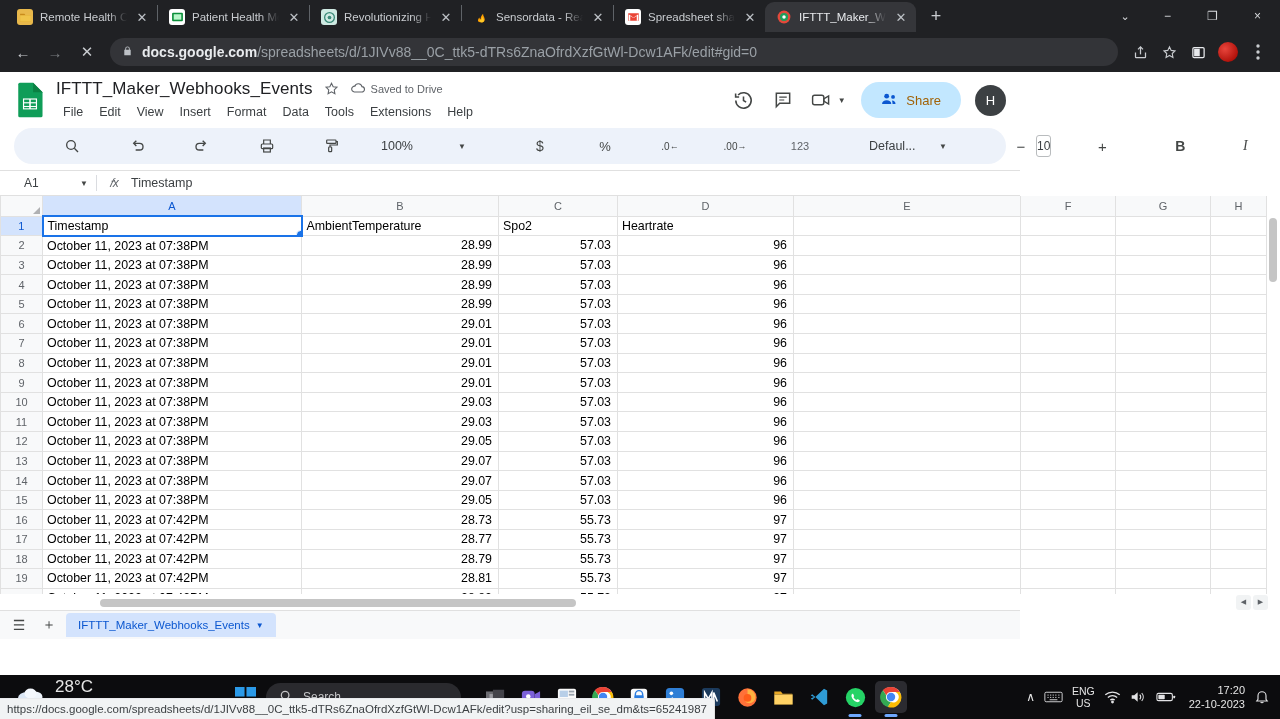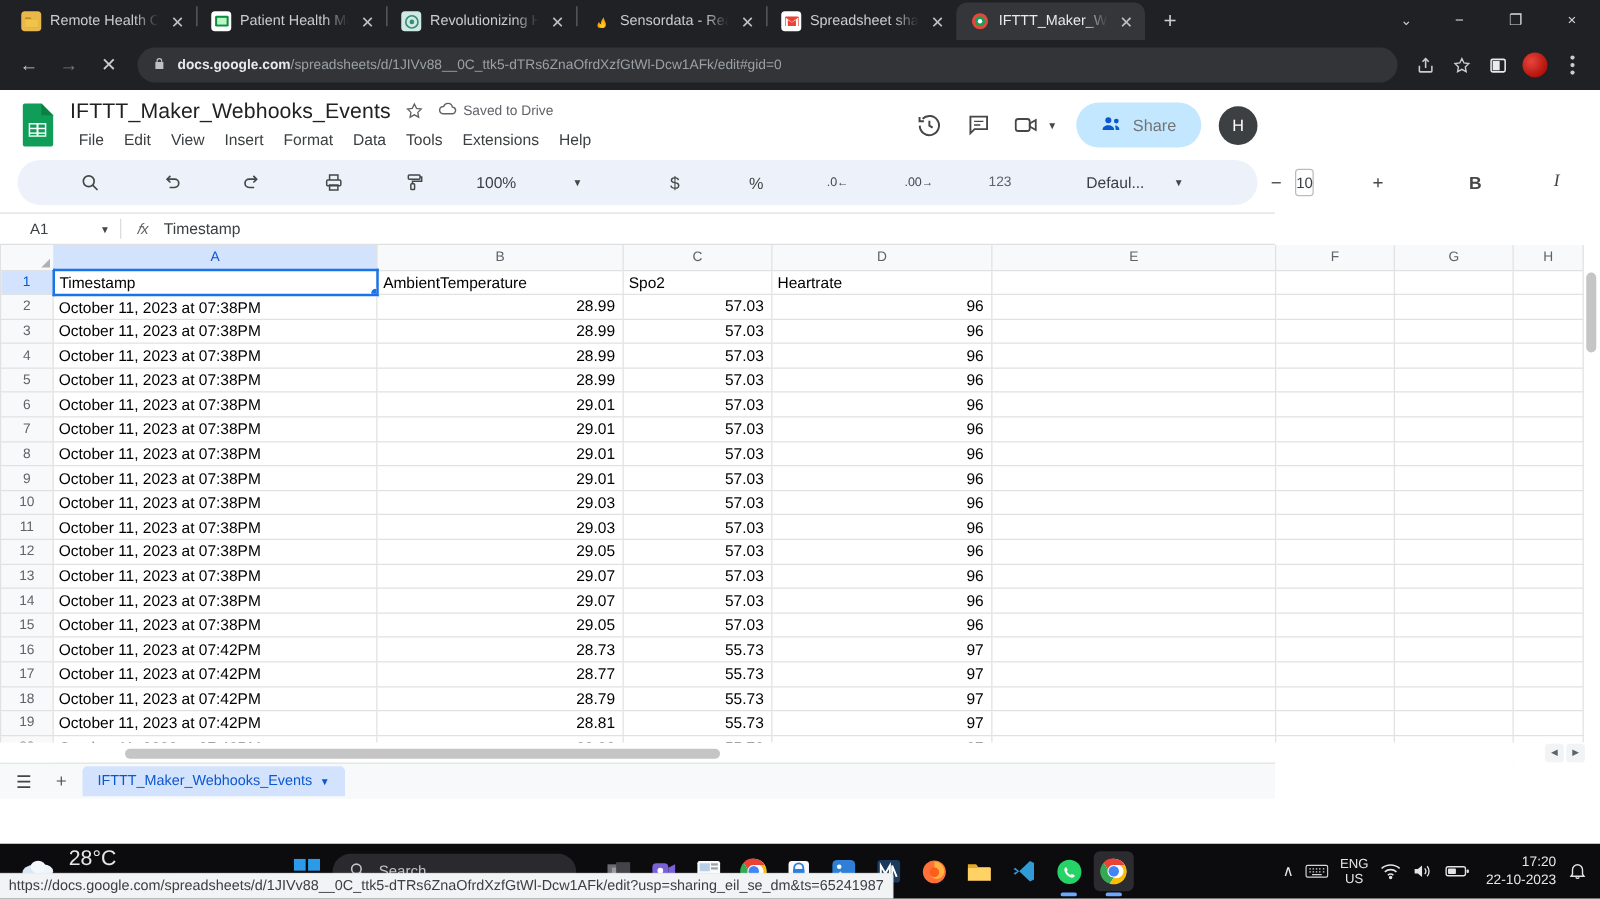--- a/index.html
+++ b/index.html
@@ -73,21 +73,21 @@
     font-size: 15px;
   }
   .nav-btn.disabled { color: #7a7d81; }
   .omnibox {
     flex: 1 1 auto; height: 28px; background: #333438;
     border-radius: 14px; display: flex; align-items: center;
     padding: 0 12px; margin: 0 6px; gap: 9px; min-width: 0;
   }
   .omni-lock { color: #bdc1c6; font-size: 11px; flex: 0 0 auto; }
   .omni-url {
-    font-size: 11px; color: #9aa0a6; white-space: nowrap;
+    font-size: 14px; color: #9aa0a6; white-space: nowrap;
     overflow: hidden; min-width: 0;
   }
   .omni-url b { color: #e8eaed; font-weight: 700; }
   .omni-ic {
     width: 26px; height: 26px; display: flex; align-items: center;
     justify-content: center; color: #c9ccd0; font-size: 13px;
   }
   .chrome-right { display: flex; align-items: center; gap: 1px; }
   .chrome-right .omni-ic { width: 28px; height: 28px; }
   .avatar-chrome {
@@ -121,21 +121,21 @@
     font-size: 12.5px; color: #3c4043; padding: 2px 7px; border-radius: 4px;
   }
   .hdr-right { margin-left: auto; display: flex; align-items: center; gap: 4px; }
   .hdr-btn {
     width: 36px; height: 36px; border-radius: 50%; color: #444746;
     display: flex; align-items: center; justify-content: center;
   }
   .share-btn {
     height: 36px; background: #c2e7ff; border-radius: 18px;
     display: flex; align-items: center; gap: 8px; padding: 0 20px;
-    color: #737373; font-size: 13px; margin-left: 6px;
+    color: #a16207; font-size: 13px; margin-left: 6px;
   }
   .avatar-g {
     width: 31px; height: 31px; border-radius: 50%; background: #3c4043;
     color: #fff; font-size: 13px; display: flex; align-items: center;
     justify-content: center; margin-left: 10px;
   }
 
   
   .toolbar-wrap { padding: 0 14px 6px; }
   .toolbar {

